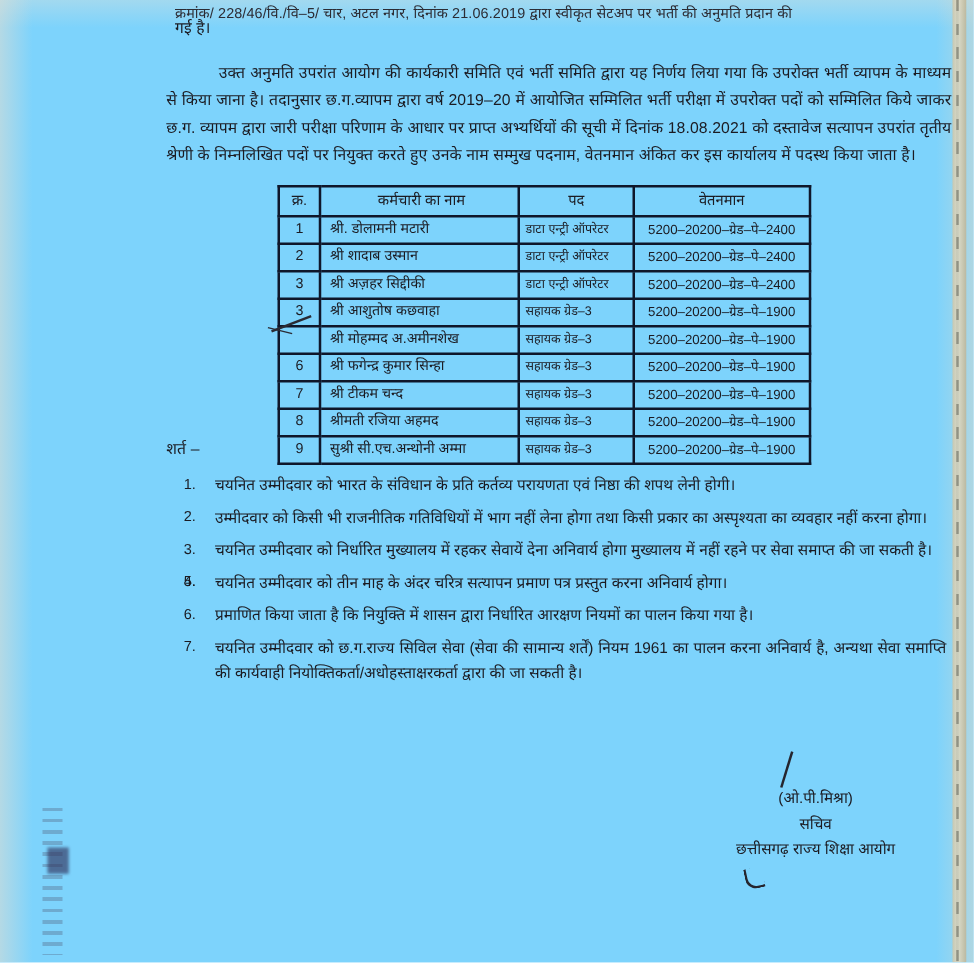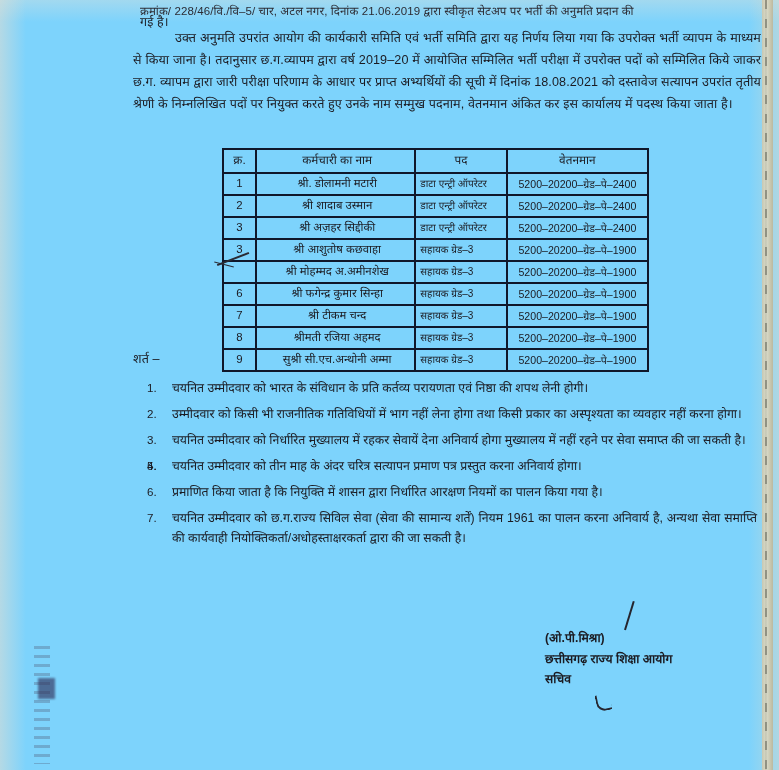--- a/index.html
+++ b/index.html
@@ -97,21 +97,21 @@
     overflow: hidden;
   }
   #top-ref-cont {
     left: 140px;
     top: 12px;
     font-size: 12.5px;
   }
 
   #body-para {
     left: 133px;
-    top: 28px;
+    top: 48px;
     width: 628px;
     font-size: 12.6px;
     text-align: justify;
     text-indent: 42px;
     line-height: 1.74;
   }
 
   
   #emp-table-wrap {
     position: absolute;
@@ -133,21 +133,21 @@
     vertical-align: middle;
     line-height: 1.35;
     height: 16px;
   }
   table.emp th {
     text-align: center;
     font-size: 11.8px;
     padding: 3px 4px;
   }
   .col-sn { width: 26px; text-align: center; }
-  .col-name { width: 170px; text-align: center; padding-left: 7px !important; }
+  .col-name { width: 170px; text-align: left; padding-left: 7px !important; }
   .col-post { width: 96px; text-align: left; font-size: 10px; }
   .col-pay { width: 135px; text-align: center; font-size: 10.6px; white-space: nowrap; }
 
   
   #shart-label {
     left: 133px;
     top: 349px;
     font-size: 12.6px;
   }
   #cond-list {
@@ -173,24 +173,23 @@
     top: 0;
     font-size: 11.6px;
   }
 
   
   #sign-block {
     position: absolute;
     left: 545px;
     top: 628px;
     width: 215px;
-    text-align: left;
+    text-align: center;
     font-size: 12.2px;
     line-height: 1.68;
-    font-weight: bold;
   }
   #sign-stroke {
     position: absolute;
     left: 624px;
     top: 600px;
     width: 2px;
     height: 30px;
     background: #25252e;
     transform: rotate(17deg);
     transform-origin: bottom center;
@@ -305,17 +304,17 @@
       <li><span class="num">5.</span><span>चयनित उम्मीदवार को तीन माह के अंदर चरित्र सत्यापन प्रमाण पत्र प्रस्तुत करना अनिवार्य होगा।</span></li>
       <li><span class="num">6.</span><span>प्रमाणित किया जाता है कि नियुक्ति में शासन द्वारा निर्धारित आरक्षण नियमों का पालन किया गया है।</span></li>
       <li><span class="num">7.</span><span>चयनित उम्मीदवार को छ.ग.राज्य सिविल सेवा (सेवा की सामान्य शर्तें) नियम 1961 का पालन करना अनिवार्य है, अन्यथा सेवा समाप्ति की कार्यवाही नियोक्तिकर्ता/अधोहस्ताक्षरकर्ता द्वारा की जा सकती है।</span></li>
     </ol>
 
   <div id="sign-stroke"></div>
   <div id="sign-hook"></div>
 
   <div id="sign-block">
     <div>(ओ.पी.मिश्रा)</div>
+    <div>सचिव</div>
     <div>छत्तीसगढ़ राज्य शिक्षा आयोग</div>
-    <div>सचिव</div>
   </div>
 
 </div>
 
 </body></html>

